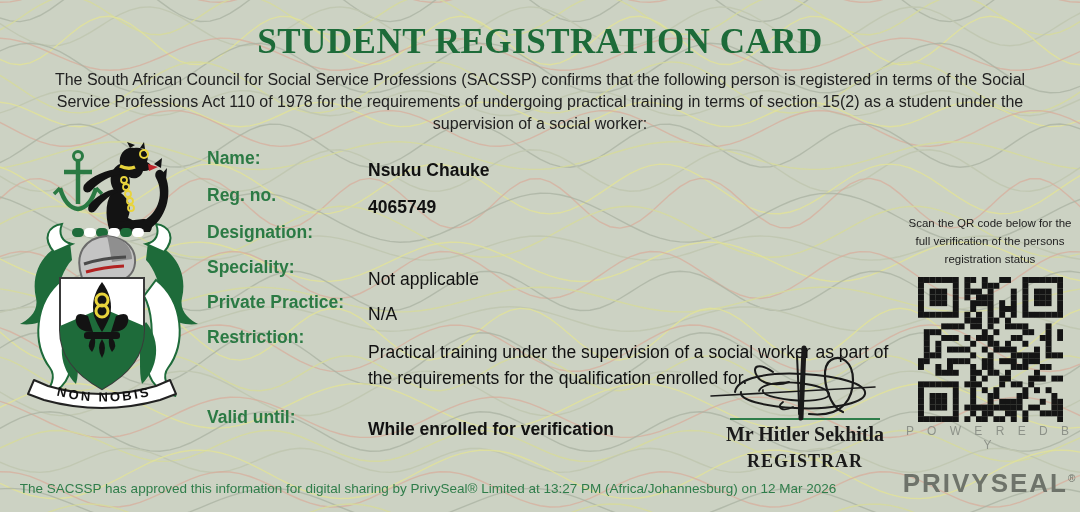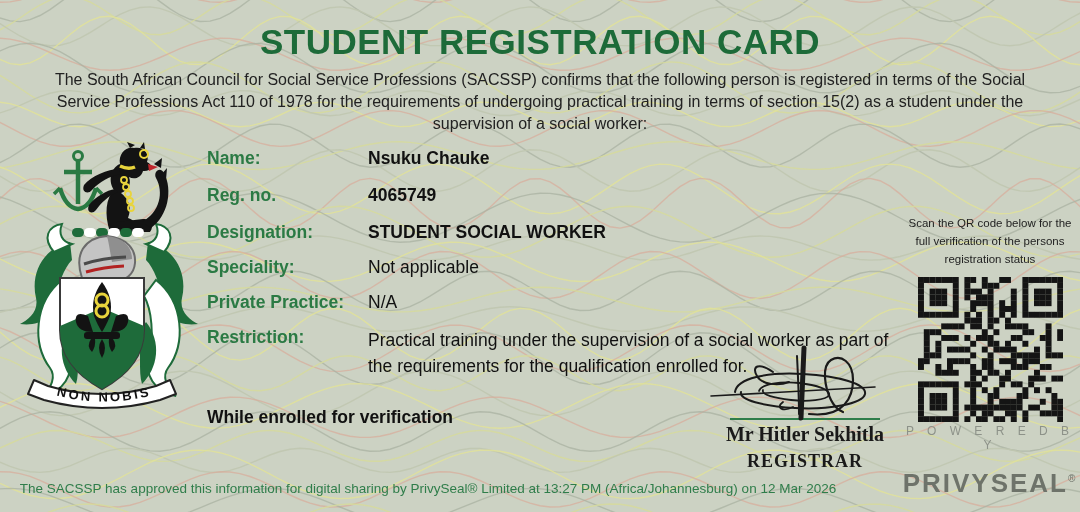--- a/index.html
+++ b/index.html
@@ -10,36 +10,37 @@
     overflow:hidden;
     font-family:"Liberation Sans", sans-serif;
   }
   #waves{position:absolute;inset:0;width:1080px;height:512px;}
 
   .title{
     position:absolute;top:22px;left:0;width:1080px;
     text-align:center;
     font-size:35px;font-weight:700;letter-spacing:.5px;
     color:#1d6b39;
+    font-family:Liberation Serif, serif;
   }
   .intro{
     position:absolute;top:69px;left:30px;width:1020px;
     text-align:center;
     font-size:16px;line-height:22px;color:#222;
   }
 
   .crest{position:absolute;left:14px;top:140px;width:190px;height:290px;}
 
   .fields{position:absolute;left:207px;top:0;width:720px;}
   .field-row{position:absolute;left:0;display:flex;align-items:flex-start;}
   .field-label{
     display:inline-block;width:161px;flex:0 0 161px;
     font-size:17.5px;font-weight:700;color:#2b7a44;
   }
-  .field-value{font-size:17.5px;color:#111;}
+  .field-value{font-size:17.5px;color:#111;margin-top:12px;}
   .field-value.bold{font-weight:700;}
   .field-value.wrap{max-width:535px;line-height:26px;}
 
   .signature-block{position:absolute;left:698px;top:344px;width:214px;text-align:center;}
   .signature-svg{display:block;margin:0 auto;}
   .sig-line{width:150px;height:2px;background:#2e7d4a;margin:-4px auto 0 auto;}
   .sig-name{
     margin-top:3px;
     font-family:"Liberation Serif", serif;
     font-size:20px;font-weight:700;color:#1a1a1a;
@@ -206,35 +207,35 @@
     <div class="field-row" style="top:148px">
       <span class="field-label">Name:</span>
       <span class="field-value bold">Nsuku Chauke</span>
     </div>
     <div class="field-row" style="top:185px">
       <span class="field-label">Reg. no.</span>
       <span class="field-value bold">4065749</span>
     </div>
     <div class="field-row" style="top:222px">
       <span class="field-label">Designation:</span>
-      <span class="field-value bold">STUDENT SOCIAL WORKER</span>
     </div>
     <div class="field-row" style="top:257px">
       <span class="field-label">Speciality:</span>
       <span class="field-value">Not applicable</span>
     </div>
     <div class="field-row" style="top:292px">
       <span class="field-label">Private Practice:</span>
       <span class="field-value">N/A</span>
     </div>
     <div class="field-row" style="top:327px">
       <span class="field-label">Restriction:</span>
       <span class="field-value wrap">Practical training under the supervision of a social worker as part of the requirements for the qualification enrolled for.</span>
     </div>
     <div class="field-row" style="top:407px">
+      <span class="field-label">Valid until:</span>
       <span class="field-value bold">While enrolled for verification</span>
     </div>
   </div>
 
   <div class="signature-block">
     <svg class="signature-svg" width="196" height="78" viewBox="0 0 196 78" xmlns="http://www.w3.org/2000/svg">
       <g fill="none" stroke="#1a1a1a" stroke-linecap="round">
         <path d="M 4 52 L 168 43" stroke-width="1.6"></path>
         <path d="M 28 48 C 30 34 60 28 96 30 C 132 32 160 40 158 50 C 156 60 120 66 88 64 C 56 62 32 56 34 48" stroke-width="2"></path>
         <path d="M 52 47 C 54 40 74 37 92 39 C 110 41 124 46 122 51 C 120 56 100 58 84 56 C 68 54 54 51 56 46" stroke-width="1.8"></path>

